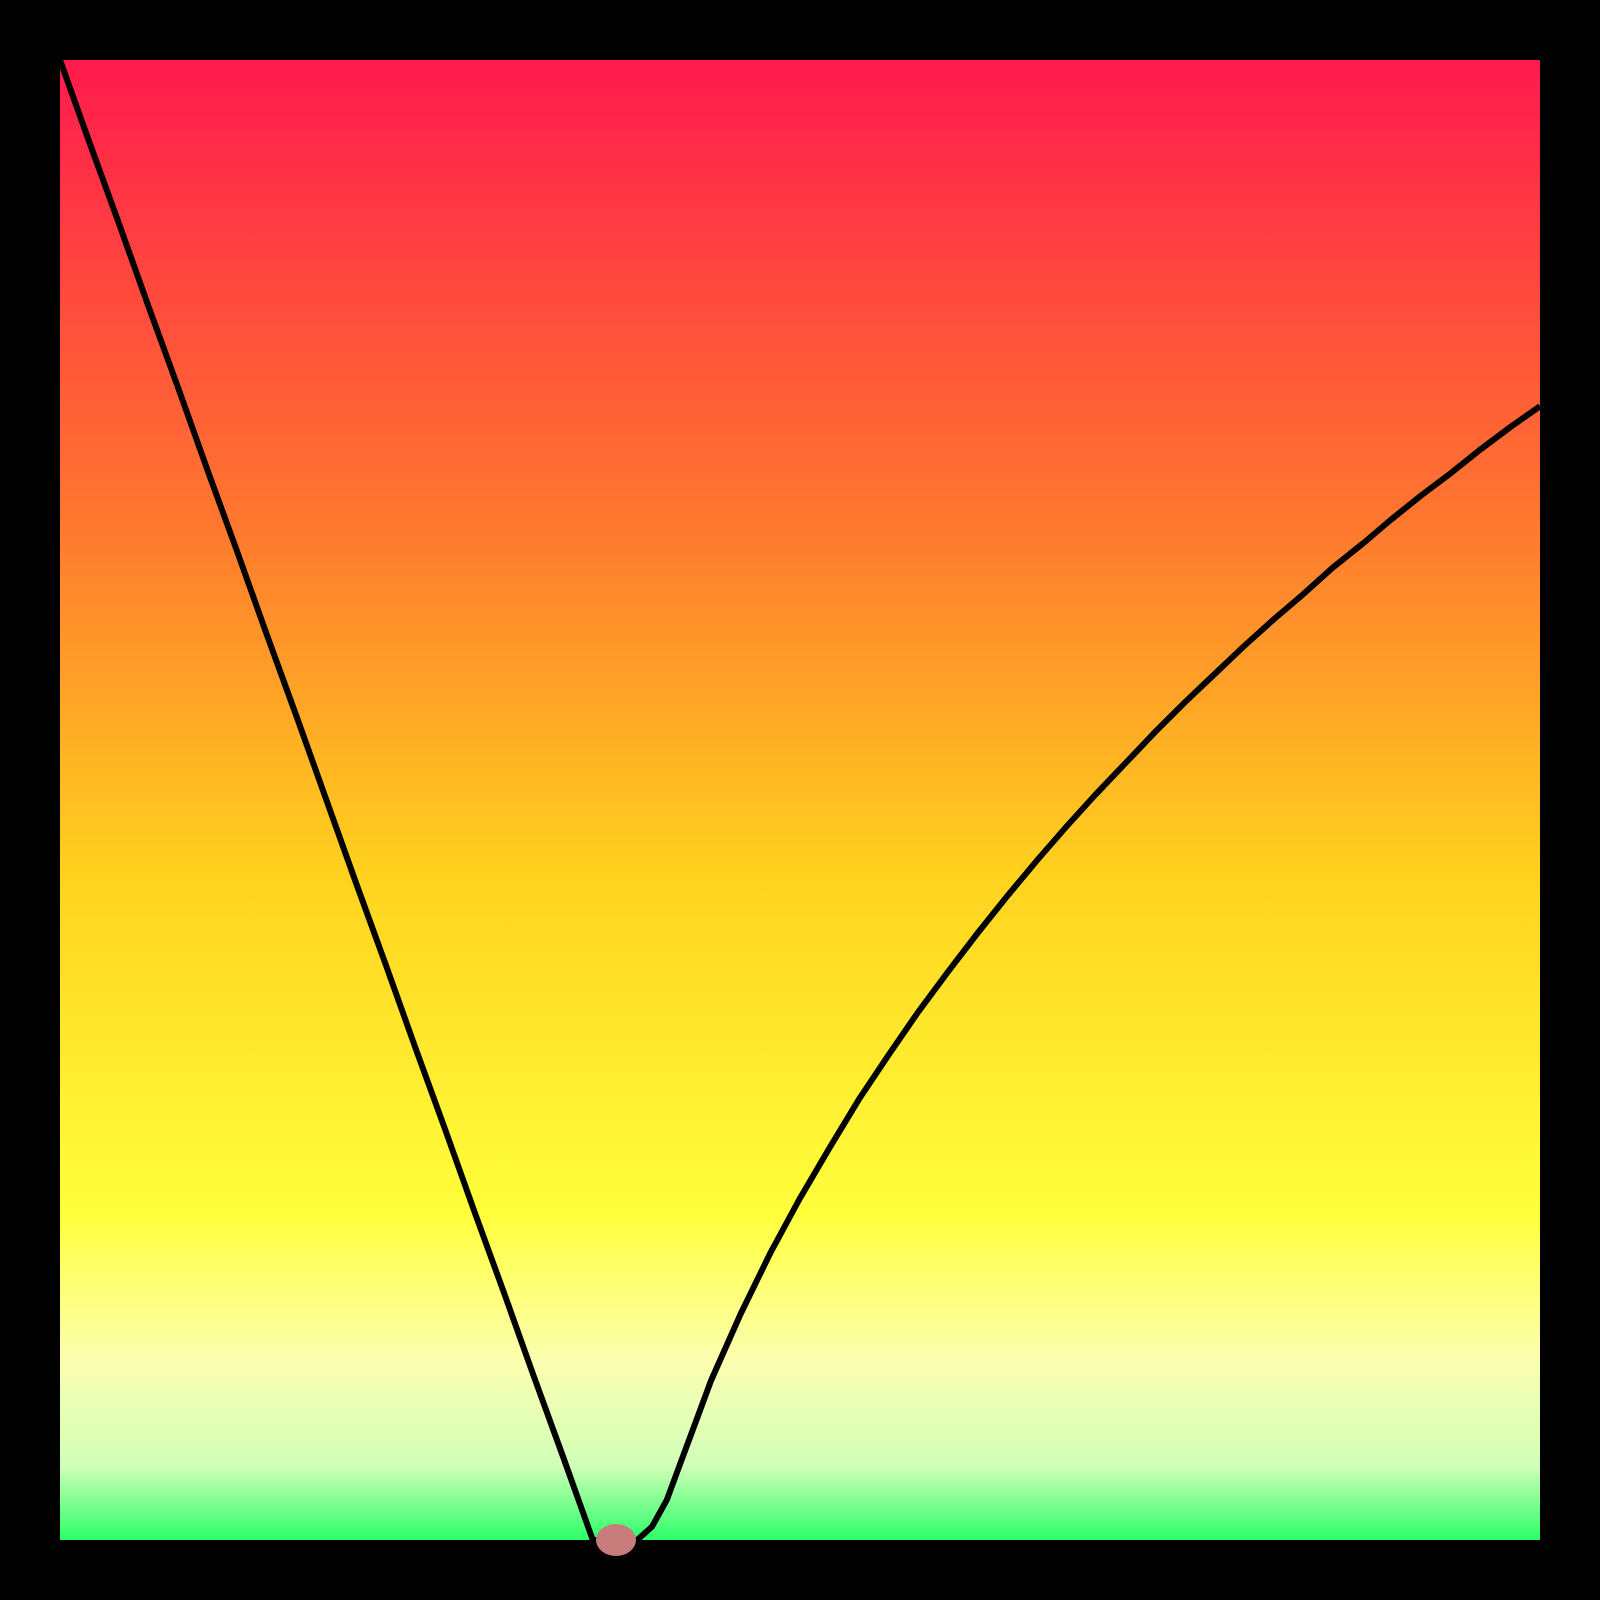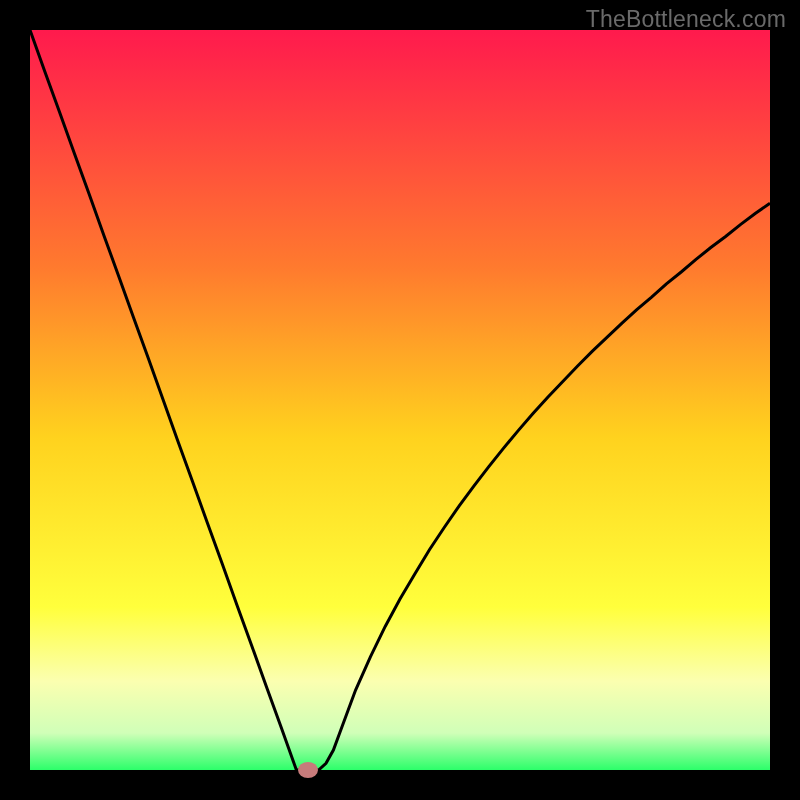--- a/index.html
+++ b/index.html
@@ -52,14 +52,13 @@
 </head>
 <body>
 
 <div class="frame">
   <div class="plot" style="background: linear-gradient(rgb(255, 26, 77) 0%, rgb(255, 122, 46) 32%, rgb(255, 210, 30) 55%, rgb(255, 255, 60) 78%, rgb(251, 255, 176) 88%, rgb(208, 255, 184) 95%, rgb(44, 255, 106) 100%);">
     <svg class="curve" viewBox="0 0 740 740" preserveAspectRatio="none">
       <path id="curve-path" d="M0.00 0.00 L14.80 41.44 L29.60 82.14 L44.40 123.58 L59.20 164.28 L74.00 205.72 L88.80 246.42 L103.60 287.86 L118.40 328.56 L133.20 370.00 L148.00 411.44 L162.80 452.14 L177.60 493.58 L192.40 534.28 L207.20 575.72 L222.00 616.42 L236.80 657.86 L251.60 698.56 L259.00 719.28 L266.40 740.00 L273.80 740.00 L277.50 740.00 L281.20 740.00 L284.90 740.00 L288.60 740.00 L296.00 733.34 L303.40 720.02 L310.80 700.04 L318.20 680.06 L325.60 660.08 L340.40 626.78 L355.20 596.44 L370.00 569.06 L384.80 543.90 L399.60 519.48 L414.40 497.28 L429.20 475.82 L444.00 455.84 L458.80 436.60 L473.60 418.10 L488.40 400.34 L503.20 383.32 L518.00 367.04 L532.80 351.50 L547.60 335.96 L562.40 321.16 L577.20 307.10 L592.00 293.04 L606.80 279.72 L621.60 267.14 L636.40 253.82 L651.20 241.98 L666.00 229.40 L680.80 217.56 L695.60 206.46 L710.40 194.62 L725.20 183.52 L740.00 173.16" fill="none" stroke="#000000" stroke-width="3"></path>
     </svg>
     <div class="marker" id="min-marker" style="left: 267.5px; top: 732px; width: 20px; height: 16px; background: rgb(199, 123, 123);"></div>
   </div>
-  <div class="watermark">TheBottleneck.com</div>
 </div>
 
 </body></html>

